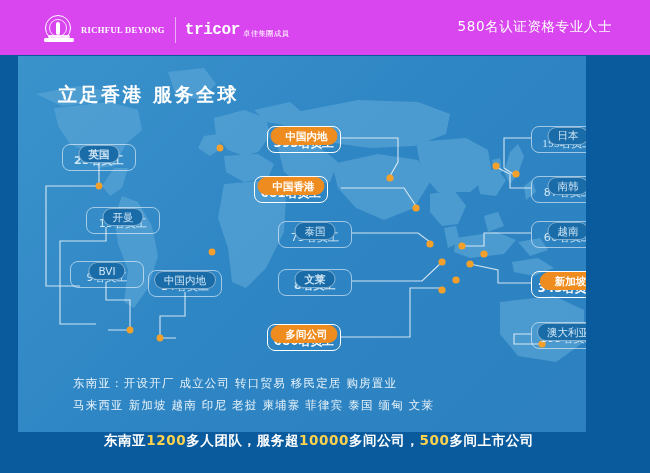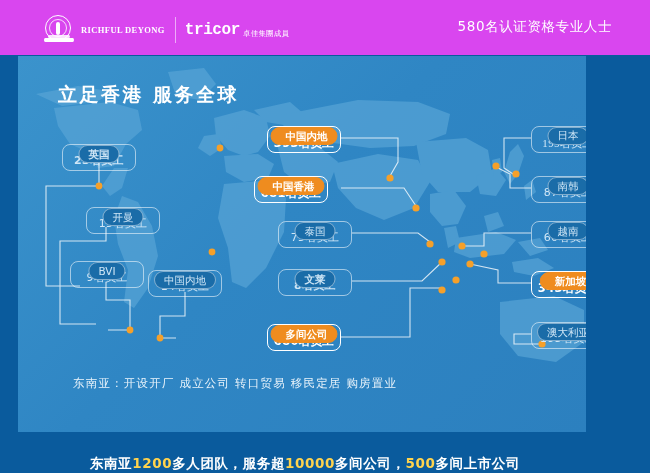--- a/index.html
+++ b/index.html
@@ -58,21 +58,21 @@
   .node.hi .box{border-color:#ffffff;}
   .node.hi .count{color:#ffffff;font-weight:bold;font-size:11.5px;}
 
   
   .notes{position:absolute;left:40px;top:316px;margin-left:15px;}
   .notes .l1,.notes .l2{color:#eaf4fb;font-size:11.5px;letter-spacing:1.2px;line-height:22px;
      white-space:nowrap;}
 
   
   .footer{position:absolute;left:0;bottom:0;width:610px;height:41px;background:#0a5b9d;
-     display:flex;align-items:flex-end;justify-content:center;}
+     display:flex;align-items:flex-start;justify-content:center;padding-left:14px;}
   .footer .t{color:#ffffff;font-size:13.5px;font-weight:bold;letter-spacing:.6px;}
   .footer .n{color:#ffd34d;font-weight:bold;}
 </style>
 </head>
 <body>
 
 <div class="poster">
 
   <div class="header">
     <div class="logo">
@@ -264,20 +264,21 @@
         <div class="node" style="left: 513px; top: 258px;">
           <div class="box">
             <span class="badge">澳大利亚</span>
             <span class="count">195名员工</span>
           </div>
         </div>
       </div>
 
     <div class="notes">
       <div class="l1">东南亚：开设开厂  成立公司  转口贸易  移民定居  购房置业</div>
+      <div class="l2">马来西亚  新加坡  越南  印尼  老挝  柬埔寨  菲律宾  泰国  缅甸  文莱</div>
     </div>
   </div>
 
   <div class="footer">
     <div class="t"><span>东南亚</span><span class="n">1200</span><span>多人团队，服务超</span><span class="n">10000</span><span>多间公司，</span><span class="n">500</span><span>多间上市公司</span></div>
   </div>
 
 </div>
 
 </body></html>

